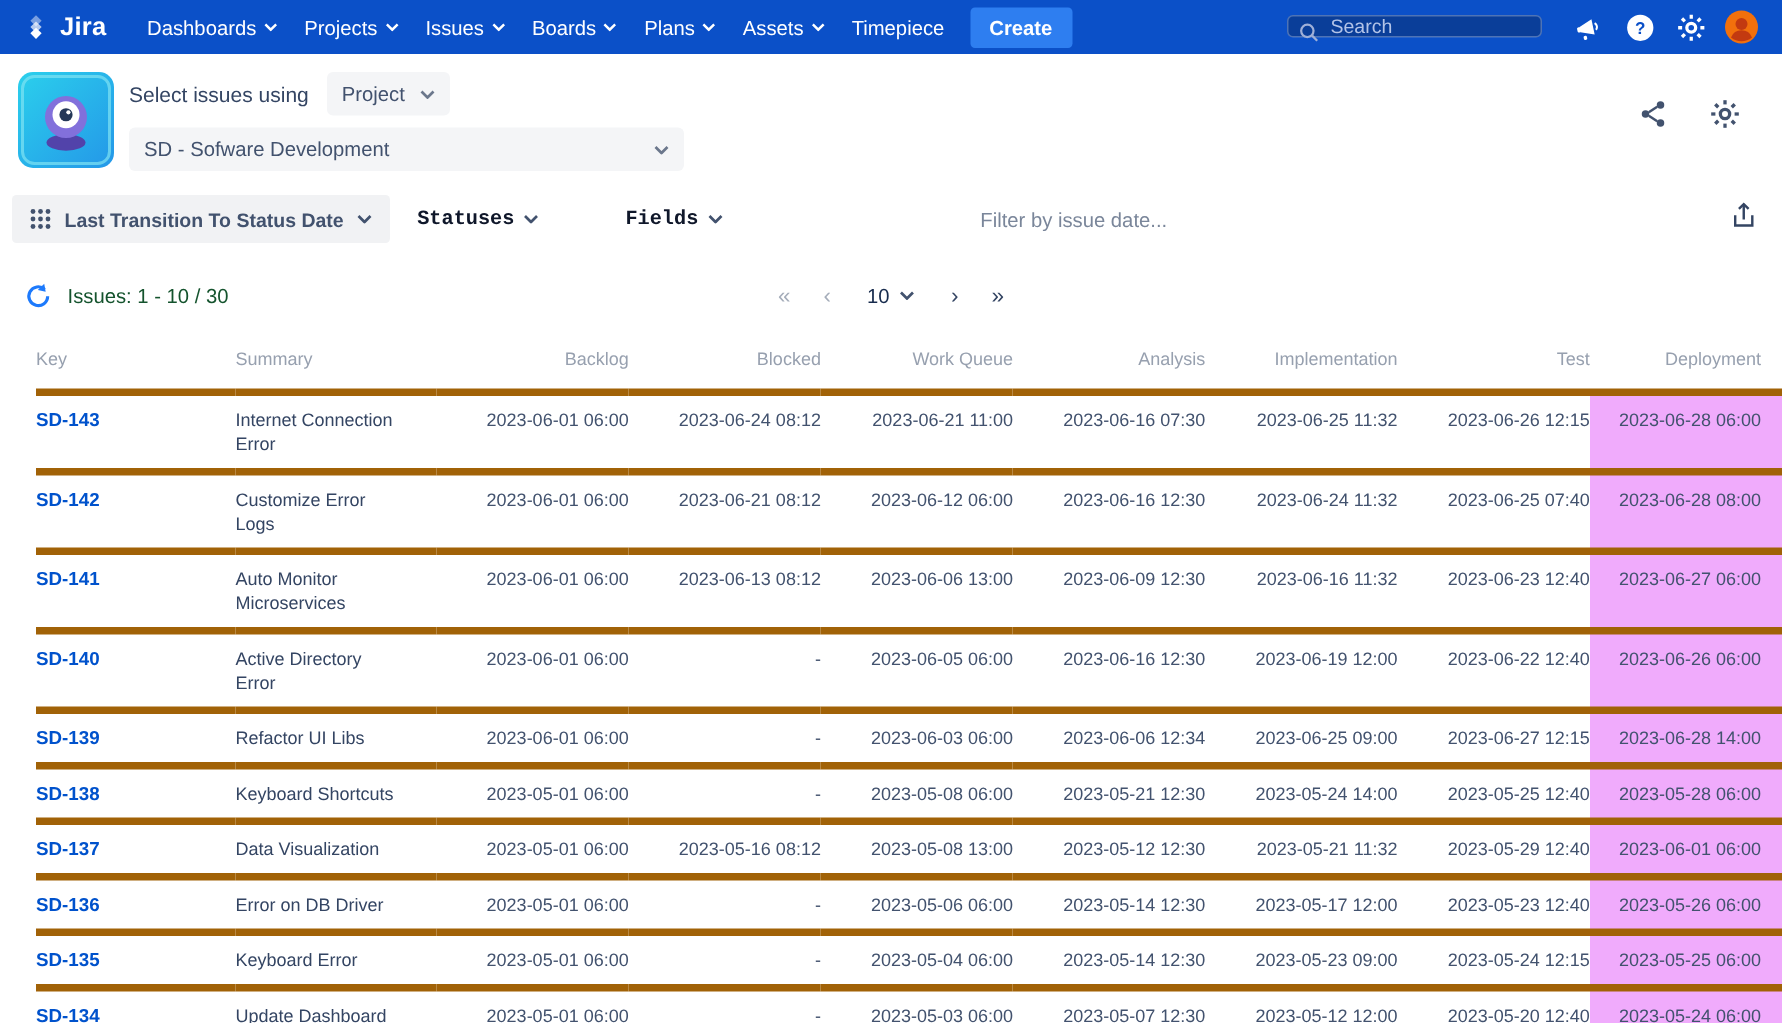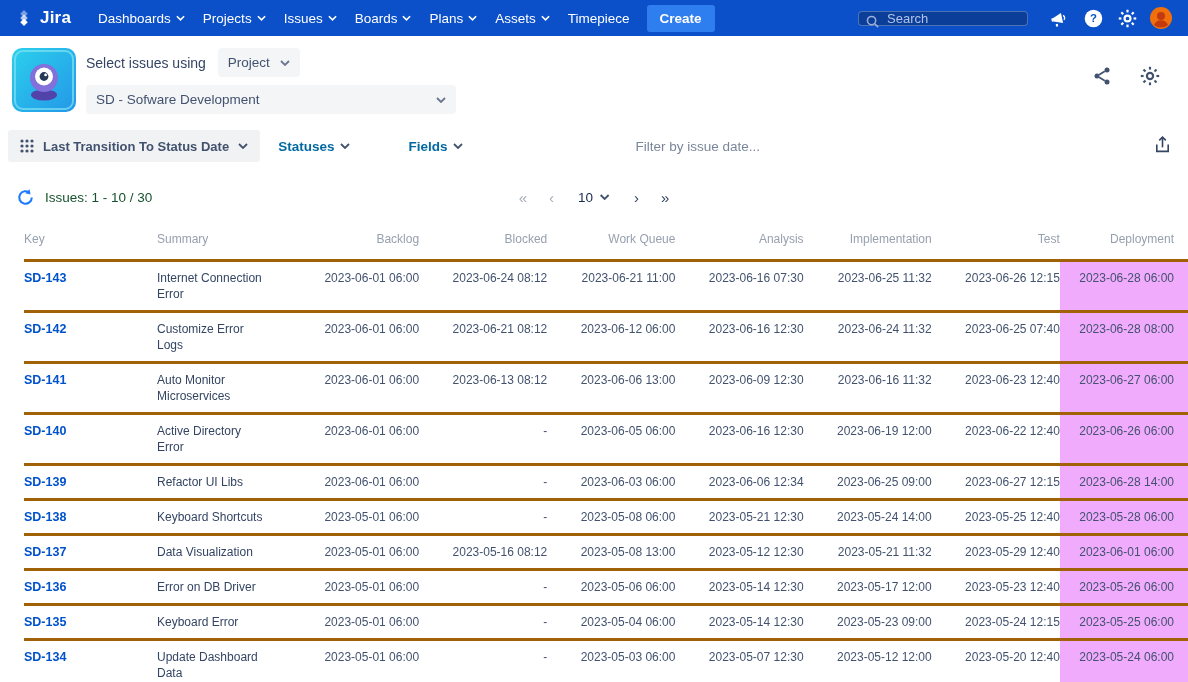--- a/index.html
+++ b/index.html
@@ -40,22 +40,22 @@
   .hdr-actions { margin-left:auto; display:flex; gap:28px; margin-top:18px; margin-right:14px;
     color:#42526E; }
   .hdr-actions .icon-btn { cursor:pointer; }
 
   
   .toolbar { display:flex; align-items:center; padding:16px 16px 0 8px; }
   .report-btn { display:inline-flex; align-items:center; gap:9px; background:#F1F2F4;
     border:none; border-radius:3px; height:32px; padding:0 12px; font-family:inherit;
     font-size:13px; font-weight:700; color:#42526E; cursor:pointer; }
   .txt-btn { display:inline-flex; align-items:center; gap:6px; font-size:13.5px;
-    font-weight:600; color:#0369a1; cursor:pointer; background:none; border:none;
-    font-family:Liberation Sans, sans-serif; }
+    font-weight:600; color:#0f172a; cursor:pointer; background:none; border:none;
+    font-family:Liberation Mono, monospace; }
   .tb-statuses { margin-left:18px; }
   .tb-fields { margin-left:58px; }
   .filter-input { margin-left:172px; border:none; outline:none; width:300px;
     font-family:inherit; font-size:13.5px; color:#7f1d1d; background:transparent; }
   .filter-input::placeholder { color:#7A869A; }
   .export-btn { margin-left:auto; color:#344563; cursor:pointer; }
 
   
   .pag-row { position:relative; display:flex; align-items:center; height:34px; margin-top:18px;
     padding:0 16px; }
@@ -71,21 +71,21 @@
     cursor:pointer; padding:2px 8px; }
 
   
   .table-wrap { padding:6px 0 0 24px; }
   table { width:100%; border-collapse:collapse; table-layout:fixed; }
   col.c-key { width:133px; } col.c-sum { width:134px; }
   th { font-size:12px; font-weight:500; color:#97A0AF; text-align:left;
     padding:12px 0 13px 0; }
   th.num, td.num { text-align:right; white-space:nowrap; }
   td { font-size:12px; color:#42526E; padding:8px 0; line-height:16px; vertical-align:top; }
-  tbody tr { border-top:3px solid #a16207; }
+  tbody tr { border-top:5px solid #a16207; }
   td.key-cell a { color:#0052CC; font-weight:600; font-size:12.5px; }
   td.summary-cell { color:#344563; padding-right:20px; }
   th:last-child, td:last-child { padding-right:14px; }
   td:last-child { background:#f0abfc; }
 </style>
 </head>
 <body>
 
 <header class="topnav">
   <div class="logo">

